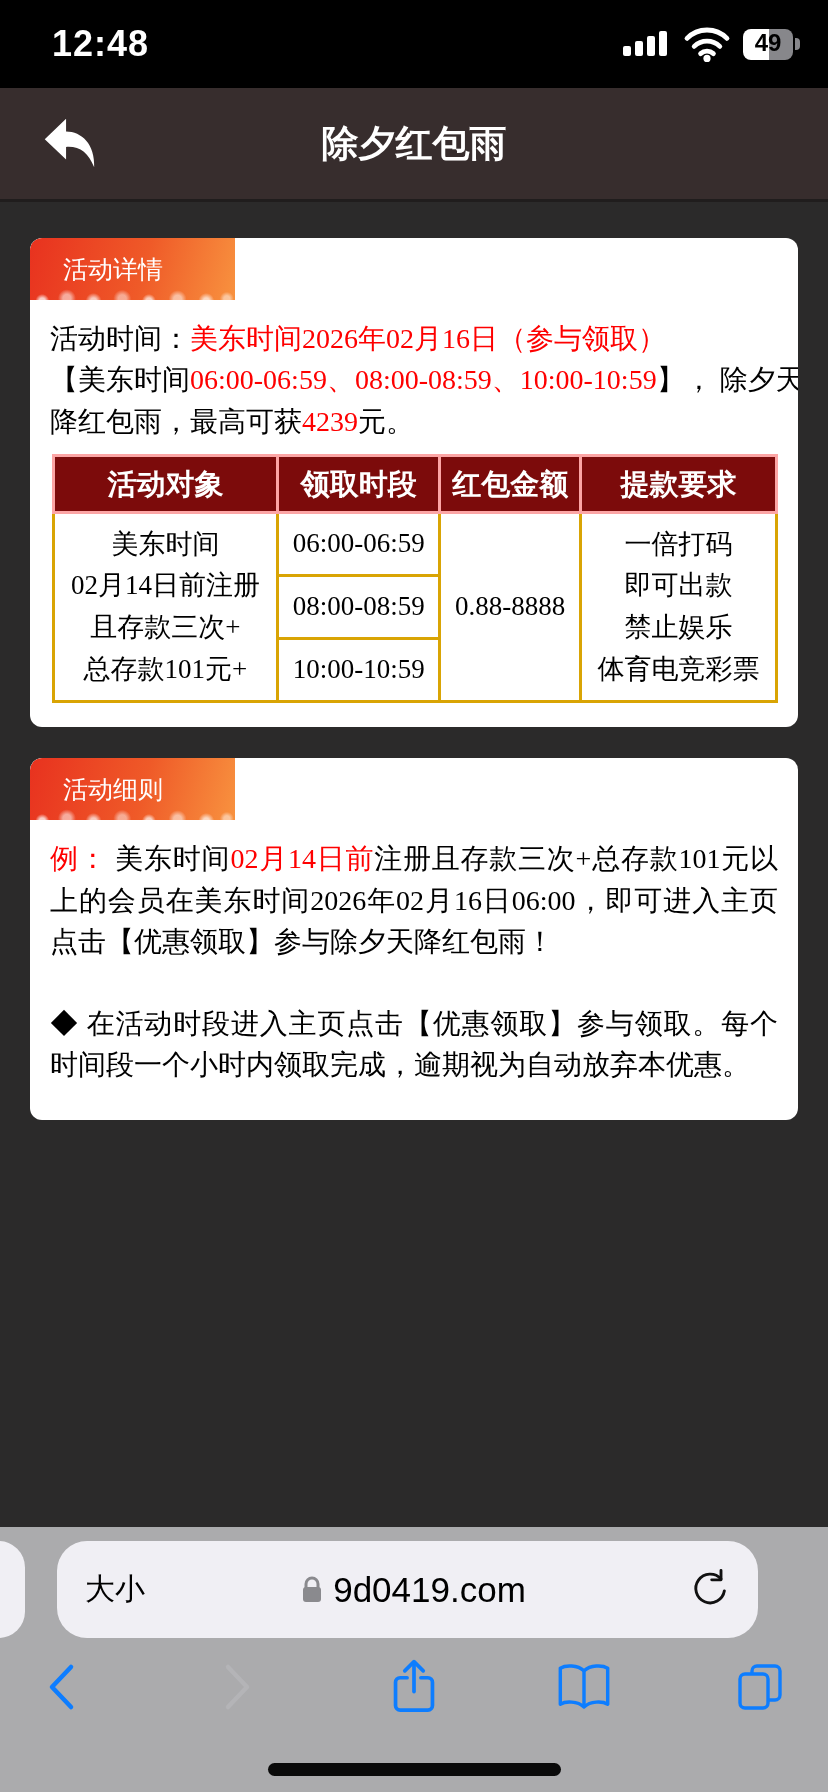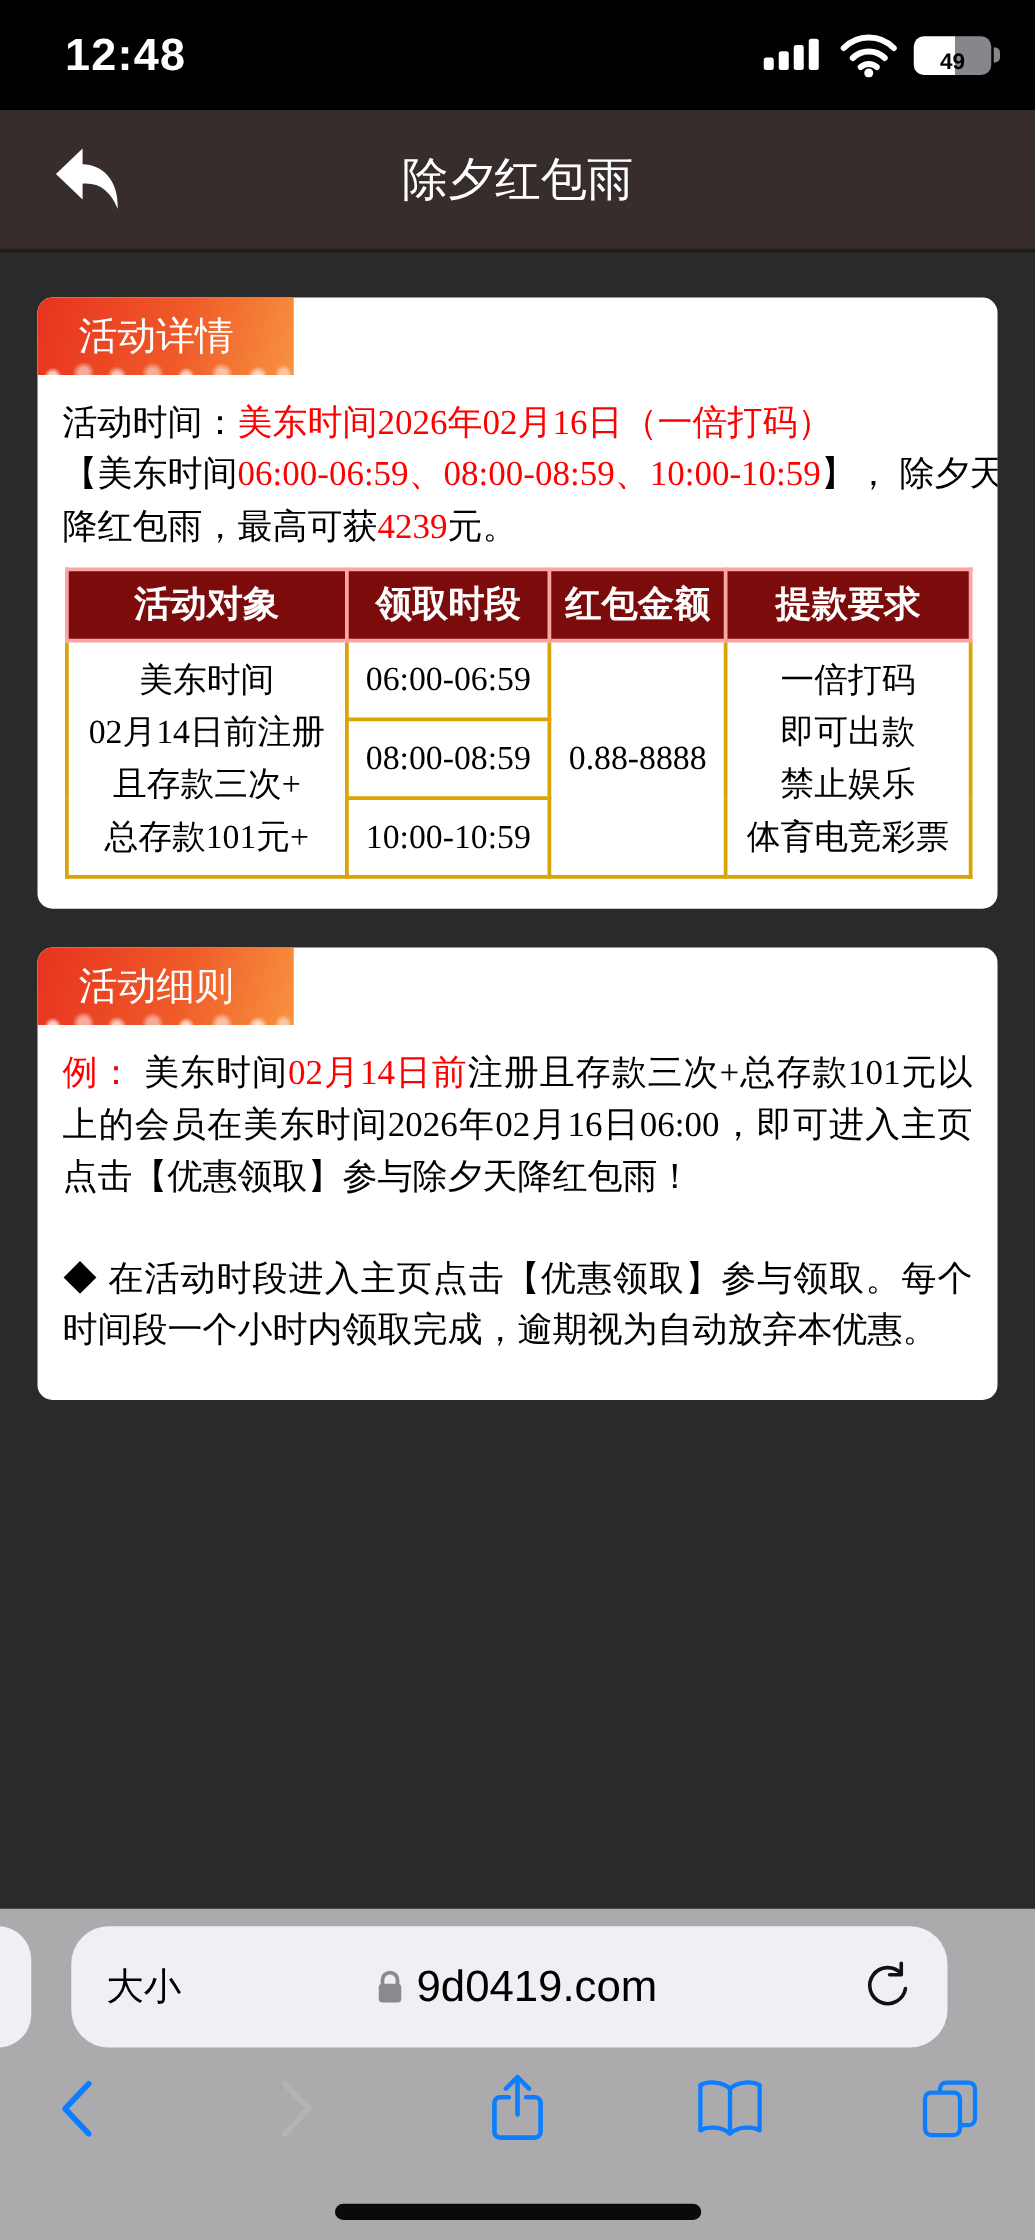--- a/index.html
+++ b/index.html
@@ -2,34 +2,34 @@
 <html><head>
 <meta charset="utf-8">
 <style>
   html,body{margin:0;padding:0;background:#000;}
   .phone{position:relative;width:828px;height:1792px;overflow:hidden;background:#2b2a2a;font-family:"Liberation Sans",sans-serif;}
 
   
   .status-bar{position:absolute;top:0;left:0;width:828px;height:88px;background:#000;display:flex;align-items:center;justify-content:space-between;box-sizing:border-box;padding:0 28px 0 52px;}
   .status-time{color:#fff;font-size:36px;font-weight:bold;letter-spacing:1px;}
   .status-icons{display:flex;align-items:center;gap:12px;}
-  .battery{position:relative;width:62px;height:31px;border-radius:8px;background:linear-gradient(to right,#ffffff 0 53%,#87878b 53% 100%);display:flex;align-items:flex-end;justify-content:center;font-size:18px;font-weight:bold;color:#000;}
+  .battery{position:relative;width:50px;height:31px;border-radius:8px;background:linear-gradient(to right,#ffffff 0 53%,#87878b 53% 100%);display:flex;align-items:flex-start;justify-content:center;font-size:24px;font-weight:bold;color:#000;}
   .battery-nub{width:5px;height:12px;background:#87878b;border-radius:0 4px 4px 0;margin-left:2px;}
 
   
   .app-header{position:absolute;top:88px;left:0;width:828px;height:114px;background:#372d2d;border-bottom:3px solid #201d1d;box-sizing:border-box;}
-  .app-title{position:absolute;left:0;right:0;top:0;height:100%;display:flex;align-items:center;justify-content:center;color:#fff;font-size:37px;font-weight:400;}
+  .app-title{position:absolute;left:0;right:0;top:0;height:100%;display:flex;align-items:center;justify-content:center;color:#fff;font-size:37px;font-weight:700;}
   .back-btn{position:absolute;left:30px;top:18px;width:76px;height:76px;display:flex;align-items:center;justify-content:center;background:none;border:none;padding:0;cursor:pointer;}
 
   
   .content{position:absolute;top:205px;left:0;width:828px;}
   .card{background:#fff;border-radius:12px;margin:0 30px;overflow:hidden;}
   .card1{margin-top:33px;}
   .card2{margin-top:31px;}
-  .ribbon{position:relative;width:172px;height:62px;background:linear-gradient(105deg,#e8321f 0%,#ef5a28 55%,#f8923f 100%);color:#fff;font-size:31px;display:flex;align-items:center;padding-left:33px;border-top-left-radius:12px;}
+  .ribbon{position:relative;width:172px;height:62px;background:linear-gradient(105deg,#e8321f 0%,#ef5a28 55%,#f8923f 100%);color:#fff;font-size:25px;display:flex;align-items:center;padding-left:33px;border-top-left-radius:12px;}
   .ribbon::after{content:"";position:absolute;left:0;right:0;bottom:-1px;height:22px;background:
     radial-gradient(circle at 6% 100%,rgba(255,255,255,.75) 3px,transparent 7px),
     radial-gradient(circle at 18% 88%,rgba(255,255,255,.55) 4px,transparent 9px),
     radial-gradient(circle at 31% 100%,rgba(255,255,255,.7) 3px,transparent 8px),
     radial-gradient(circle at 45% 90%,rgba(255,255,255,.5) 4px,transparent 9px),
     radial-gradient(circle at 58% 100%,rgba(255,255,255,.7) 3px,transparent 7px),
     radial-gradient(circle at 72% 92%,rgba(255,255,255,.55) 4px,transparent 9px),
     radial-gradient(circle at 86% 100%,rgba(255,255,255,.7) 3px,transparent 8px),
     radial-gradient(circle at 96% 90%,rgba(255,255,255,.5) 3px,transparent 7px);}
   .card-body{padding:18px 20px 20px 20px;font-family:"Liberation Serif",sans-serif;font-size:28px;color:#000;line-height:1.48;}
@@ -93,21 +93,21 @@
     </button>
   </div>
 
   <div class="content">
 
     <div class="card card1">
       <div class="ribbon">
         <span>活动详情</span>
       </div>
       <div class="card-body">
-        <div class="nowrap"><span>活动时间：</span><span class="red">美东时间2026年02月16日（一倍打码）</span></div>
+        <div class="nowrap"><span>活动时间：</span><span class="red">美东时间2026年02月16日（参与领取）</span></div>
         <div class="nowrap"><span>【美东时间</span><span class="red">06:00-06:59、08:00-08:59、10:00-10:59</span><span>】，  除夕天</span></div>
         <div class="nowrap"><span>降红包雨，最高可获</span><span class="red">4239</span><span>元。</span></div>
 
         <table class="promo">
           <colgroup>
               <col style="width:225px">
               <col style="width:163px">
               <col style="width:141px">
               <col style="width:197px">
             </colgroup>

